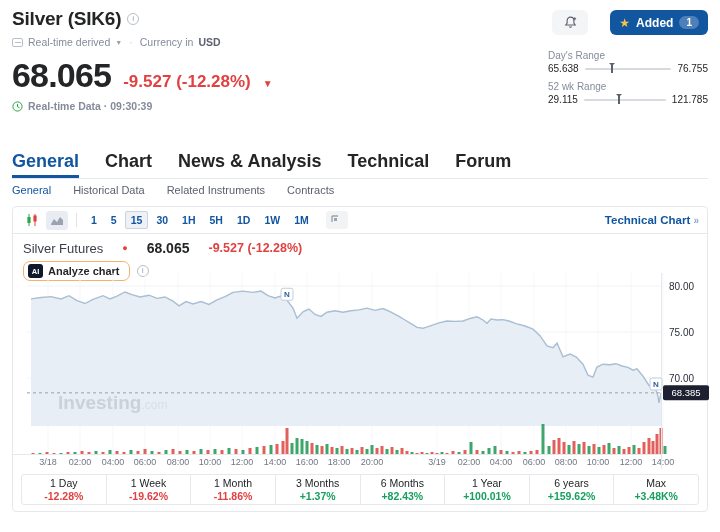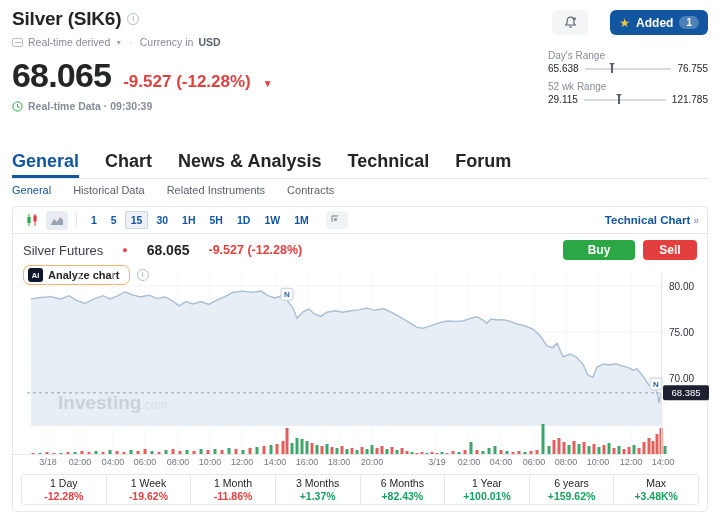--- a/index.html
+++ b/index.html
@@ -217,24 +217,20 @@
         <span>Technical Chart</span>
         <span class="tech-chev">»</span>
       </div>
     </div>
 
     <div class="chart-head">
       <span>Silver Futures</span>
       <span class="red-dot">●</span>
       <span class="head-price">68.065</span>
       <span class="head-chg">-9.527 (-12.28%)</span>
-      <div class="trade-btns">
-        <div class="buy-btn">Buy</div>
-        <div class="sell-btn">Sell</div>
-      </div>
     </div>
 
     <div class="analyze-row">
       <div class="analyze-btn">
         <span class="ai-badge">AI</span>
         <span>Analyze chart</span>
       </div>
       <div class="info-ic">i</div>
     </div>
 

